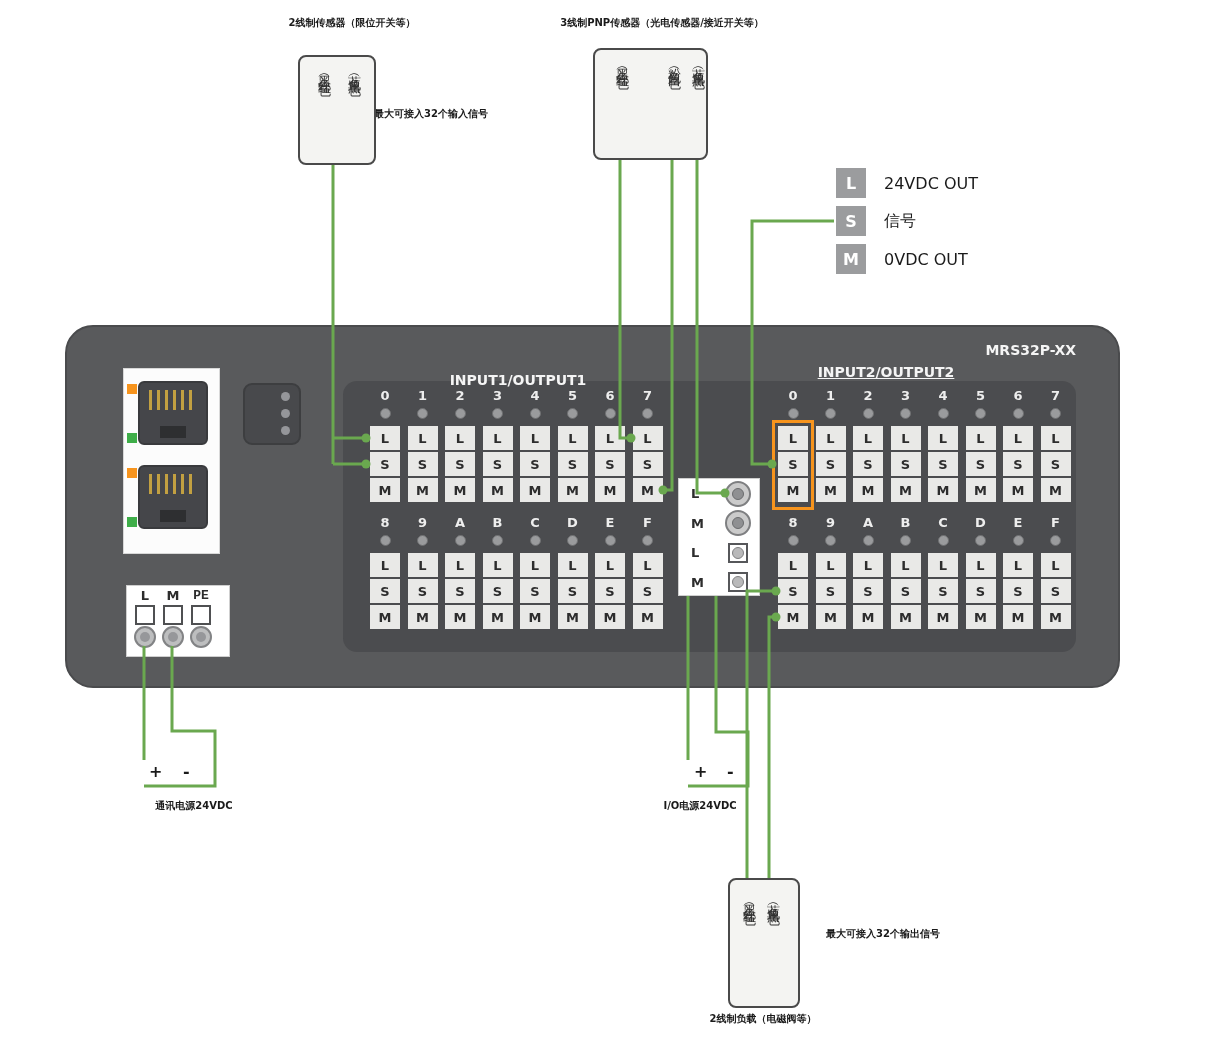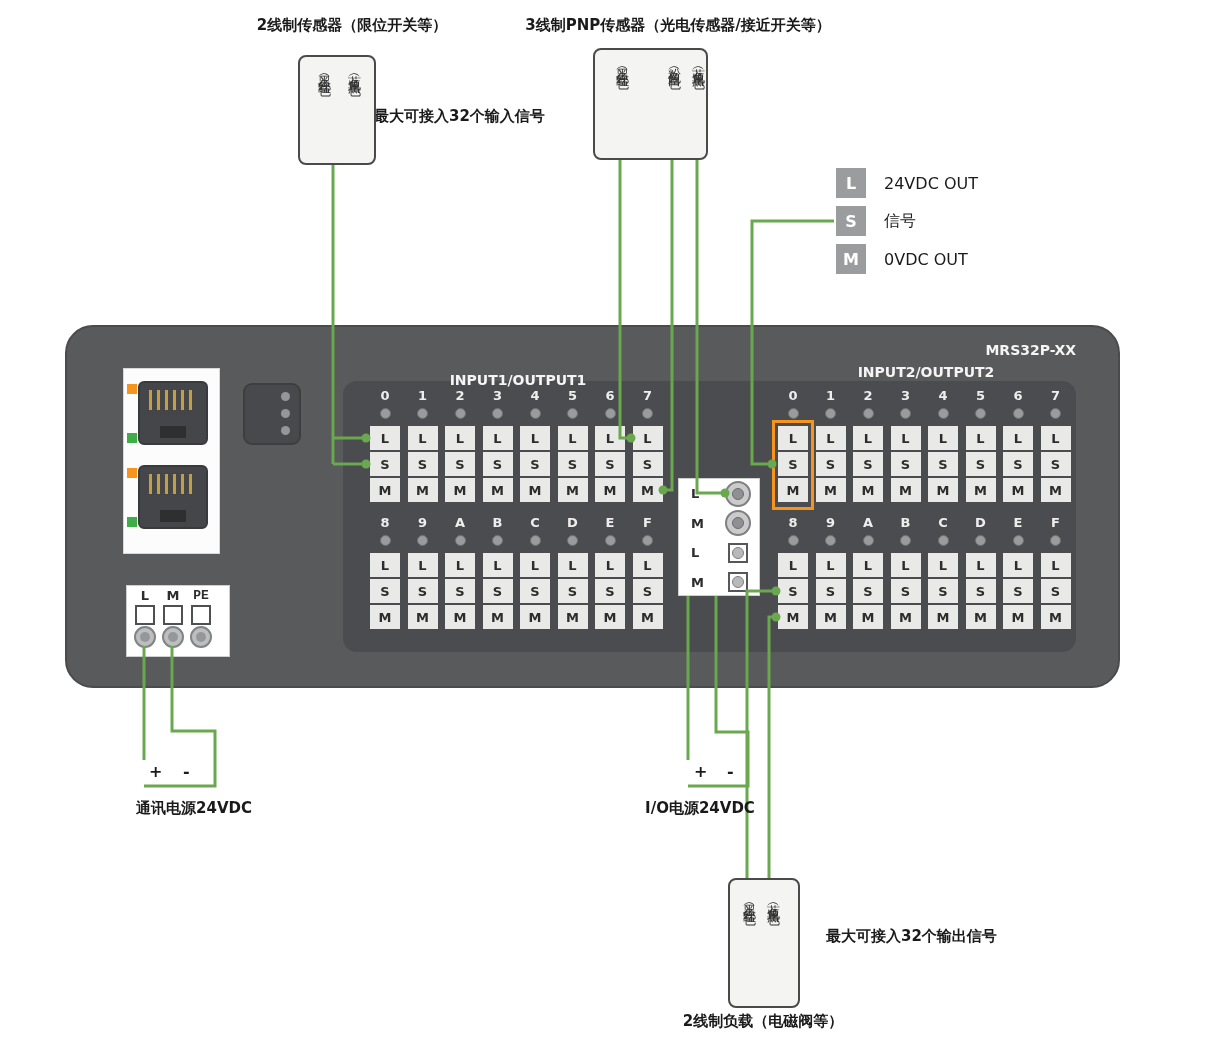--- a/index.html
+++ b/index.html
@@ -1,19 +1,19 @@
 <!DOCTYPE html>
 <html style="--wire: #6aa84f; --highlight: #f7941d;"><head>
 <meta charset="utf-8">
 <style>
   * { margin:0; padding:0; box-sizing:border-box; }
   html,body { background:#fff; }
   .stage { position:relative; width:1208px; height:1045px; background:#fff;
            font-family:"DejaVu Sans","Liberation Sans",sans-serif; overflow:hidden; }
-  .lbl { position:absolute; font-weight:700; color:#1a1a1a; font-size:15px; white-space:nowrap; }
+  .lbl { position:absolute; font-weight:700; color:#1a1a1a; font-size:10px; white-space:nowrap; }
   .center { text-align:center; }
   .right { text-align:right; }
 
   
   .vbox { position:absolute; background:#f4f4f2; border:2px solid #4a4a4a; border-radius:8px; }
   .vcol { position:absolute; writing-mode:vertical-rl; text-orientation:upright;
           font-size:13px; color:#303030; letter-spacing:2px; line-height:20px; }
 
   
   .legend { position:absolute; left:836px; top:168px; display:flex; flex-direction:column; gap:8px; }
@@ -75,21 +75,21 @@
   .wire { stroke:var(--wire,#6aa84f); stroke-width:3; fill:none; }
   .dot  { fill:var(--wire,#6aa84f); }
   .pm { position:absolute; font-weight:700; font-size:16px; color:#1a1a1a; }
 </style>
 </head>
 <body>
 
 <div class="stage">
 
   <div class="lbl center" style="left:252px;top:16px;width:200px;">2线制传感器（限位开关等）</div>
-  <div class="lbl center" style="left:519px;top:16px;width:318px;">3线制PNP传感器（光电传感器/接近开关等）</div>
+  <div class="lbl center" style="left:503px;top:16px;width:318px;">3线制PNP传感器（光电传感器/接近开关等）</div>
   <div class="lbl" style="left:374px;top:107px;text-align:right;">最大可接入32个输入信号</div>
 
   <div class="vbox" style="left:298px;top:55px;width:78px;height:110px;">
     <div class="vcol" style="left:14px;top:8px;height:96px;">黑色（红色）</div>
     <div class="vcol" style="left:44px;top:8px;height:96px;">蓝色（黑色）</div>
   </div>
 
   <div class="vbox" style="left:593px;top:48px;width:115px;height:112px;">
     <div class="vcol" style="left:17px;top:8px;height:98px;">黑色（红色）</div>
     <div class="vcol" style="left:69px;top:8px;height:98px;">粉色（白色）</div>
@@ -109,21 +109,21 @@
       <div class="lkey">M</div>
       <div class="ltxt">0VDC OUT</div>
     </div>
   </div>
 
   <div class="body"></div>
   <div class="panel"></div>
 
   <div class="wlabel right" style="left:900px;top:342px;width:176px;">MRS32P-XX</div>
   <div class="wlabel center" style="left:370px;top:372px;width:296px;">INPUT1/OUTPUT1</div>
-  <div class="wlabel center" style="left:778px;top:364px;width:296px;">INPUT2/OUTPUT2</div>
+  <div class="wlabel center" style="left:738px;top:364px;width:296px;text-decoration:underline;">INPUT2/OUTPUT2</div>
 
   <div class="ethpanel">
     <div class="port" style="left:14px;top:12px;">
       <div class="pins"></div>
       <div class="tab"></div>
     </div>
     <div class="port" style="left:14px;top:96px;">
       <div class="pins"></div>
       <div class="tab"></div>
     </div>

